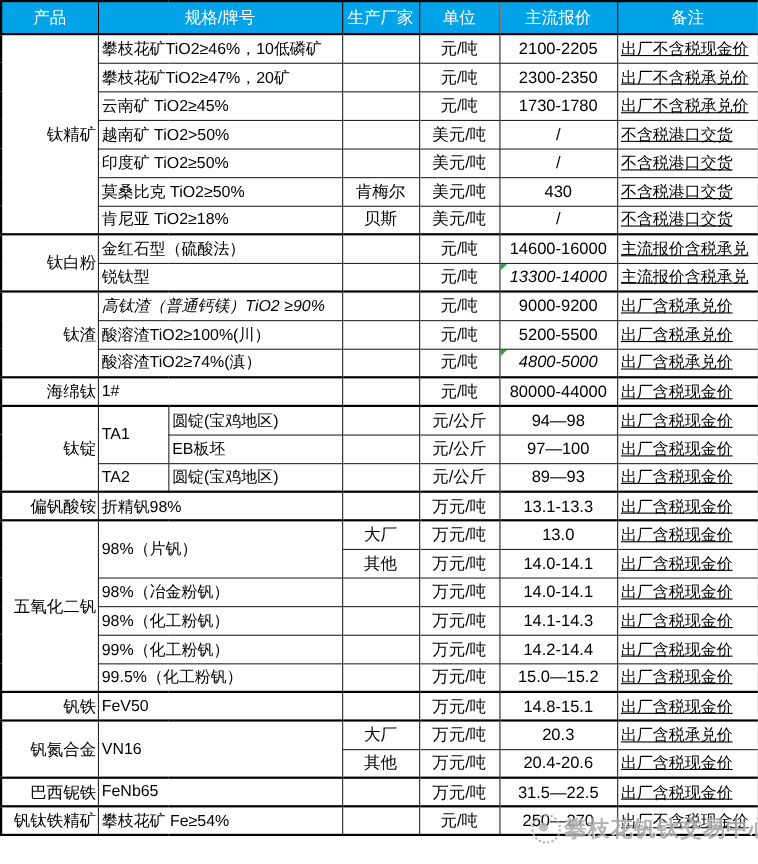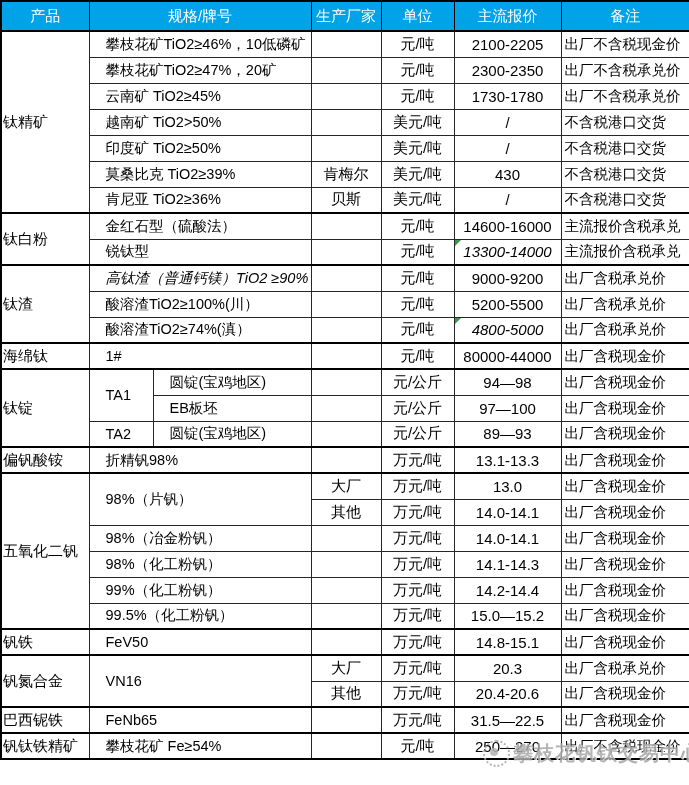--- a/index.html
+++ b/index.html
@@ -4,23 +4,23 @@
 <style>
   html,body{margin:0;padding:0;background:#fff;}
   body{font-family:"Liberation Sans","DejaVu Sans",sans-serif;}
   .page{position:relative;width:689px;height:785px;background:#fff;overflow:hidden;}
   table{border-collapse:collapse;table-layout:fixed;width:689px;border:2px solid #000;}
   th,td{border:1px solid #262626;color:#000;overflow:hidden;white-space:nowrap;box-sizing:border-box;}
   thead th{background:#00a2e8;color:#fff;font-weight:400;font-size:15px;height:30px;
            border:1px solid #000;border-bottom:2px solid #000;text-align:center;}
   tbody tr{height:26px;}
   td{font-size:15px;}
-  td.prod{text-align:left;}
-  td.spec{text-align:left;padding:0 16px;font-size:14.5px;}
-  td.note{text-align:left;padding:0 3px;font-size:14.5px;}
+  td.prod{text-align:right;}
+  td.spec{text-align:left;padding:0 3px;font-size:14.5px;}
+  td.note{text-align:left;padding:0 3px;font-size:14.5px;text-decoration:underline;}
   td.mfr,td.unit,td.price{text-align:center;}
   .gt{border-top:2px solid #000;}
   .sm{font-size:12px;font-style:italic;}
   .sm2{font-size:13px;}
   td.flag{position:relative;font-style:italic;}
   td.flag::before{content:"";position:absolute;left:0;top:0;width:0;height:0;
                   border-top:6px solid #2f9e44;border-right:6px solid transparent;}
   .watermark{position:absolute;left:483px;top:740px;display:flex;align-items:center;gap:3px;
              color:#a8a8a8;opacity:.85;pointer-events:none;}
   .wm-logo{width:27px;height:27px;border:2px dotted #a8a8a8;border-radius:50%;
@@ -85,28 +85,28 @@
         <td class="note">不含税港口交货</td>
       </tr>
       <tr>
         <td class="spec" colspan="2">印度矿 TiO2≥50%</td>
         <td class="mfr"></td>
         <td class="unit">美元/吨</td>
         <td class="price">/</td>
         <td class="note">不含税港口交货</td>
       </tr>
       <tr>
-        <td class="spec" colspan="2">莫桑比克 TiO2≥39%</td>
+        <td class="spec" colspan="2">莫桑比克 TiO2≥50%</td>
         <td class="mfr">肯梅尔</td>
         <td class="unit">美元/吨</td>
         <td class="price">430</td>
         <td class="note">不含税港口交货</td>
       </tr>
       <tr>
-        <td class="spec" colspan="2">肯尼亚 TiO2≥36%</td>
+        <td class="spec" colspan="2">肯尼亚 TiO2≥18%</td>
         <td class="mfr">贝斯</td>
         <td class="unit">美元/吨</td>
         <td class="price">/</td>
         <td class="note">不含税港口交货</td>
       </tr>
 
       <tr>
         <td class="prod gt" rowspan="2">钛白粉</td>
         <td class="spec gt" colspan="2">金红石型（硫酸法）</td>
         <td class="mfr gt"></td>

